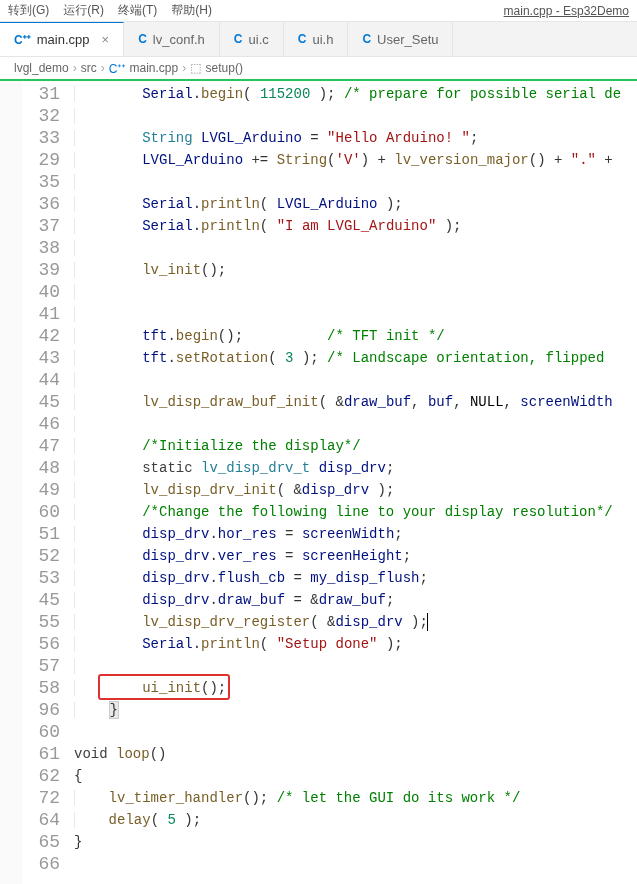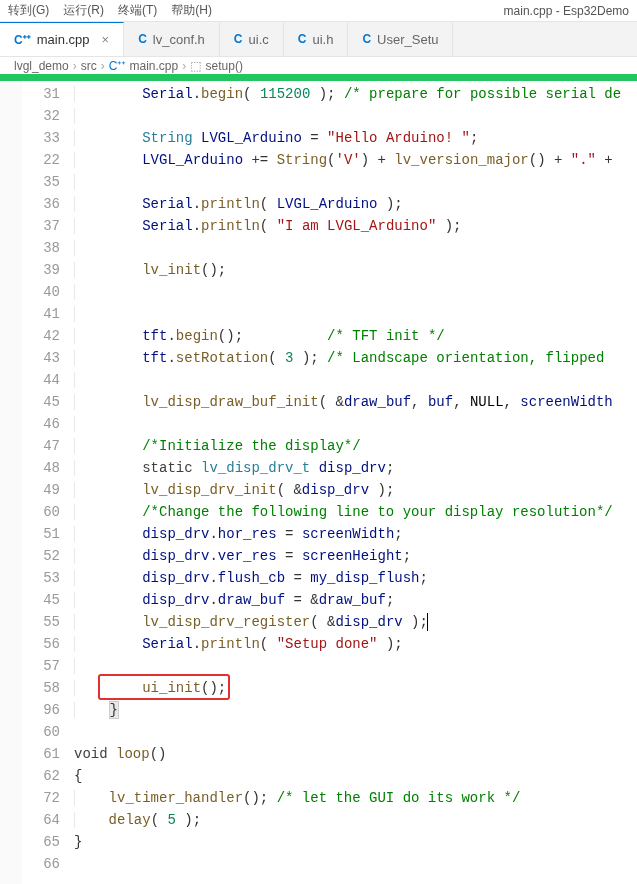--- a/index.html
+++ b/index.html
@@ -20,21 +20,21 @@
       display: flex;
       height: 22px;
       align-items: center;
       padding: 0 8px;
       color: #555;
       font-size: 12px;
       gap: 14px;
       border-bottom: 1px solid #e5e5e5;
     }
     .menubar .spacer { flex: 1; }
-    .menubar .title-right { color: #555; }
+    .menubar .title-right { color: #555; text-decoration: underline; }
     .tabbar {
       display: flex;
       height: 35px;
       background: #f3f3f3;
       border-bottom: 1px solid #e5e5e5;
       align-items: stretch;
     }
     .tab {
       display: flex;
       align-items: center;
@@ -62,42 +62,42 @@
       margin-left: 6px;
     }
     .breadcrumb {
       display: flex;
       align-items: center;
       height: 24px;
       padding: 0 14px;
       font-size: 12px;
       color: #666;
       gap: 4px;
-      border-bottom: 7px solid #22c55e;
+      border-bottom: 2px solid #22c55e;
     }
     .breadcrumb .sep { color: #aaa; }
     .breadcrumb .cube-icon {
       color: #888;
     }
     .editor {
       display: flex;
       height: calc(884px - 22px - 35px - 24px);
       overflow: hidden;
     }
     .side-gutter {
       width: 22px;
       background: #fafafa;
     }
     .gutter {
       width: 52px;
       text-align: right;
       padding-right: 14px;
       color: #999;
       font-family: Consolas, "Courier New", monospace;
-      font-size: 14px;
+      font-size: 18px;
       line-height: 22px;
       user-select: none;
       padding-top: 2px;
     }
     .code {
       flex: 1;
       font-family: Consolas, "Courier New", monospace;
       font-size: 14px;
       line-height: 22px;
       white-space: pre;
@@ -180,21 +180,21 @@
   <span class="cube-icon">⬚</span>
   <span>setup()</span>
 </div>
 
 <div class="editor">
   <div class="side-gutter"></div>
   <div class="gutter" id="gutter">
       <div class="line">31</div>
       <div class="line">32</div>
       <div class="line">33</div>
-      <div class="line">22</div>
+      <div class="line">29</div>
       <div class="line">35</div>
       <div class="line">36</div>
       <div class="line">37</div>
       <div class="line">38</div>
       <div class="line">39</div>
       <div class="line">40</div>
       <div class="line">41</div>
       <div class="line">42</div>
       <div class="line">43</div>
       <div class="line">44</div>

